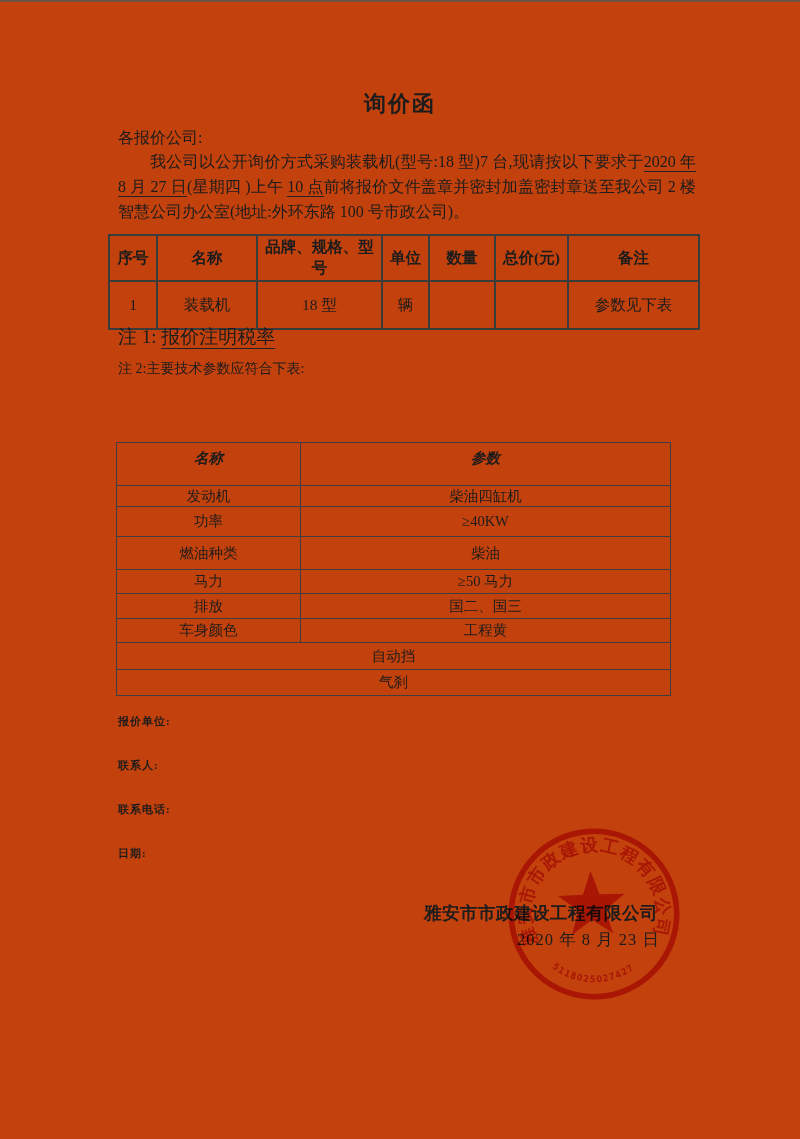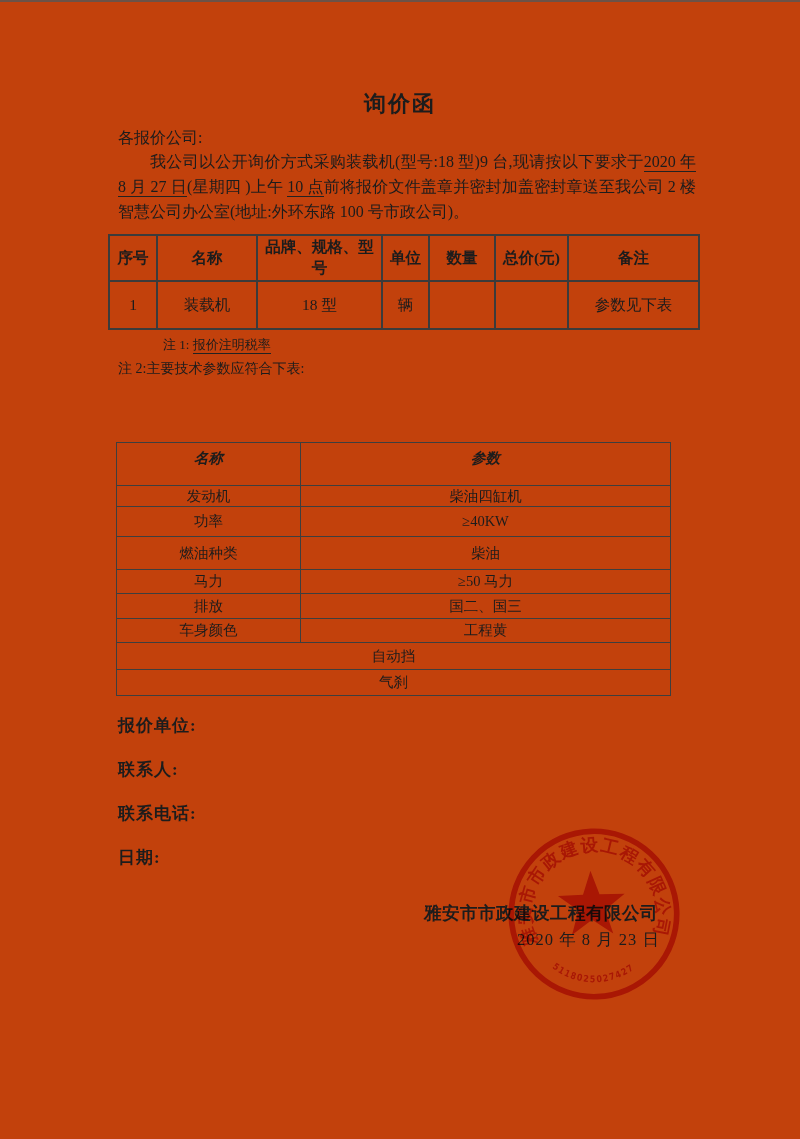--- a/index.html
+++ b/index.html
@@ -19,60 +19,60 @@
   .sec-heading{position:absolute;left:148px;top:214px;font-size:16px;font-weight:500;white-space:nowrap;}
   .sec-heading .numeral{display:inline-block;margin-right:26px;}
 
   table{border-collapse:collapse;table-layout:fixed;}
   .t1{position:absolute;left:108px;top:234px;width:590px;}
   .t1 th,.t1 td{border:2px solid #3b3b3b;text-align:center;vertical-align:middle;
     font-size:15.5px;padding:0;overflow:hidden;}
   .t1 th{font-weight:700;height:44px;}
   .t1 td{height:46px;font-weight:500;}
 
-  .note1{position:absolute;left:118px;top:336px;font-size:13px;font-weight:500;margin-left:45px;}
+  .note1{position:absolute;left:118px;top:324px;font-size:19px;font-weight:500;}
   .note2{position:absolute;left:118px;top:360px;font-size:14px;font-weight:500;}
   .note3{position:absolute;left:118px;top:381px;width:580px;font-size:16px;line-height:25px;font-weight:500;}
   .note3 .l1{padding-left:2em;}
 
   .t2{position:absolute;left:116px;top:442px;width:554px;}
   .t2 th,.t2 td{border:1.6px solid #3e3e3e;text-align:center;padding:0;
     font-size:14.5px;vertical-align:middle;font-weight:500;}
   .t2 th{height:36px;vertical-align:top;padding-top:6px;font-weight:700;font-style:italic;font-size:14.5px;}
   .t2 .r0 td{height:20px;margin-left:34px;}
   .t2 .r1 td{height:29px;}
   .t2 .r2 td{height:32px;}
   .t2 .r3 td{height:23px;}
   .t2 .r4 td{height:24px;}
   .t2 .r5 td{height:23px;}
   .t2 .f0 td{height:26px;}
   .t2 .f1 td{height:25px;}
 
-  .flabel{position:absolute;left:118px;font-size:17px;font-weight:600;letter-spacing:1px;}
+  .flabel{position:absolute;left:118px;font-size:11px;font-weight:600;letter-spacing:1px;}
   .fl0{top:714px;} .fl1{top:758px;} .fl2{top:802px;} .fl3{top:846px;}
 
   .company{position:absolute;left:424px;top:901px;font-size:17.5px;font-weight:700;letter-spacing:.5px;}
   .fdate{position:absolute;left:517px;top:929px;font-size:16.5px;font-weight:500;letter-spacing:1px;}
 
   .seal{position:absolute;left:503px;top:823px;width:182px;height:182px;
     opacity:.84;mix-blend-mode:multiply;transform:rotate(-2deg);}
   .seal text{font-family:"Liberation Serif","DejaVu Serif",serif;}
   .seal .num{font-family:"DejaVu Sans",sans-serif;font-weight:700;}
 </style>
 </head>
 <body>
 
 <div class="page">
   <div class="scan-edge"></div>
 
   <h1 class="title">询价函</h1>
 
   <div class="salutation">各报价公司:</div>
 
-  <p class="para1"><span>我公司以公开询价方式采购装载机(型号:18 型)9 台,现请按以下要求于</span><span class="u">2020 年 8 月 27 日</span><span>(星期四 )上午 </span><span class="u">10 点</span><span>前将报价文件盖章并密封加盖密封章送至我公司 2 楼智慧公司办公室(地址:外环东路 100 号市政公司)。</span></p>
+  <p class="para1"><span>我公司以公开询价方式采购装载机(型号:18 型)7 台,现请按以下要求于</span><span class="u">2020 年 8 月 27 日</span><span>(星期四 )上午 </span><span class="u">10 点</span><span>前将报价文件盖章并密封加盖密封章送至我公司 2 楼智慧公司办公室(地址:外环东路 100 号市政公司)。</span></p>
 
 
   <table class="t1">
     <colgroup>
       <col style="width:48px">
         <col style="width:100px">
         <col style="width:125px">
       <col style="width:47px">
         <col style="width:66px">
         <col style="width:73px">

